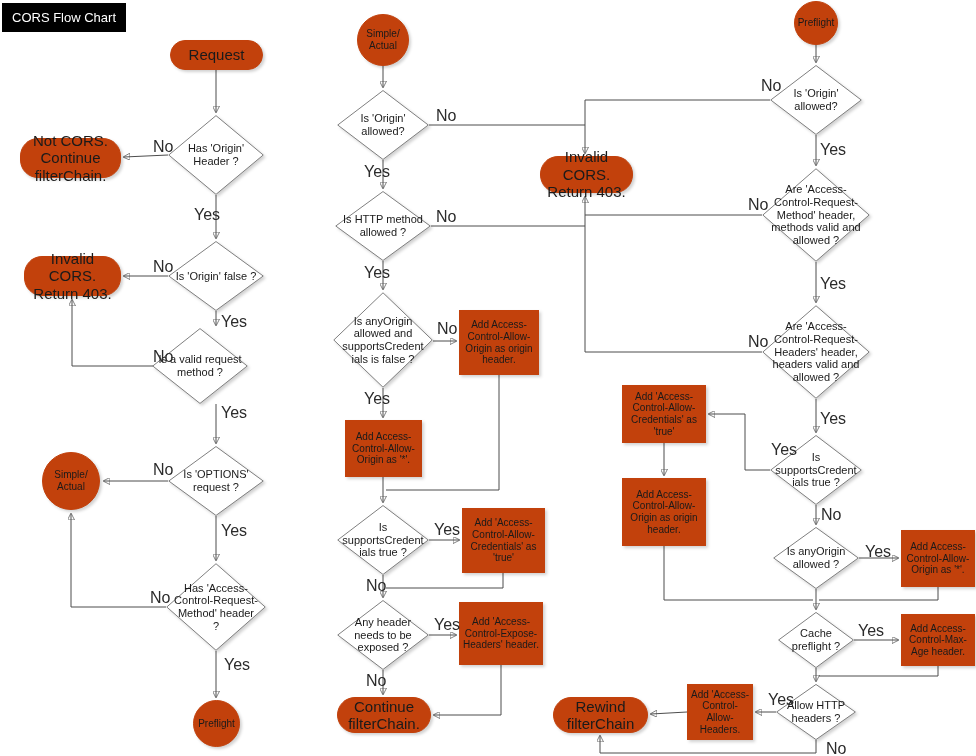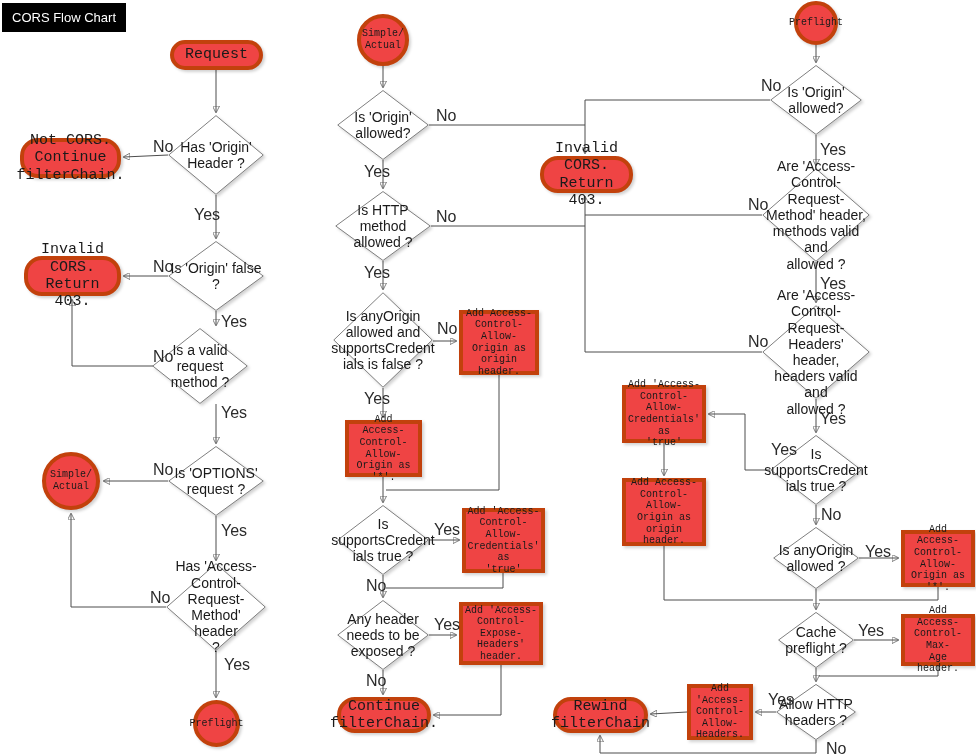--- a/index.html
+++ b/index.html
@@ -1,31 +1,31 @@
 <!DOCTYPE html>
 <html><head>
 <meta charset="utf-8">
 <style>
   html,body{margin:0;padding:0;background:#fff;}
   #canvas{position:relative;width:976px;height:756px;background:#fff;overflow:hidden;
           font-family:"Liberation Sans",sans-serif;color:#1a1a1a;}
   .edges{position:absolute;left:0;top:0;z-index:1;}
   .edges path{fill:none;stroke:#4d4d4d;stroke-width:1;}
   .node{position:absolute;z-index:2;box-sizing:border-box;display:flex;align-items:center;justify-content:center;}
-  .stadium,.circle,.rect{background:#ef4444;border:4px solid #c2410c;box-shadow:2px 2px 3px rgba(0,0,0,0.18);font-family:Liberation Mono, monospace;}
+  .stadium,.circle,.rect{background:#c2410c;border:1px solid #c2410c;box-shadow:2px 2px 3px rgba(0,0,0,0.18);}
   .stadium{border-radius:18px;}
   .circle{border-radius:50%;}
   .rect{border-radius:0;}
   .diamond{background:transparent;}
   .dshape{position:absolute;left:0;top:0;width:100%;height:100%;overflow:visible;
           filter:drop-shadow(2px 2px 1.5px rgba(0,0,0,0.18));}
   .dshape polygon{fill:#fff;stroke:#7f7f7f;stroke-width:1;vector-effect:non-scaling-stroke;}
   .label{position:relative;z-index:3;display:block;text-align:center;font-size:10px;line-height:1.16;
          white-space:pre-line;padding:0 2px;}
-  .diamond .label{font-size:14px;}
+  .diamond .label{font-size:11px;}
   .stadium .label{font-size:15px;}
   .elabel{position:absolute;z-index:4;font-size:16px;color:#2b2b2b;}
   #title{position:absolute;left:2px;top:3px;z-index:5;background:#000;color:#fff;
          font-size:13px;padding:7px 10px;}
 </style>
 </head>
 <body>
 
 <div id="canvas">
 

